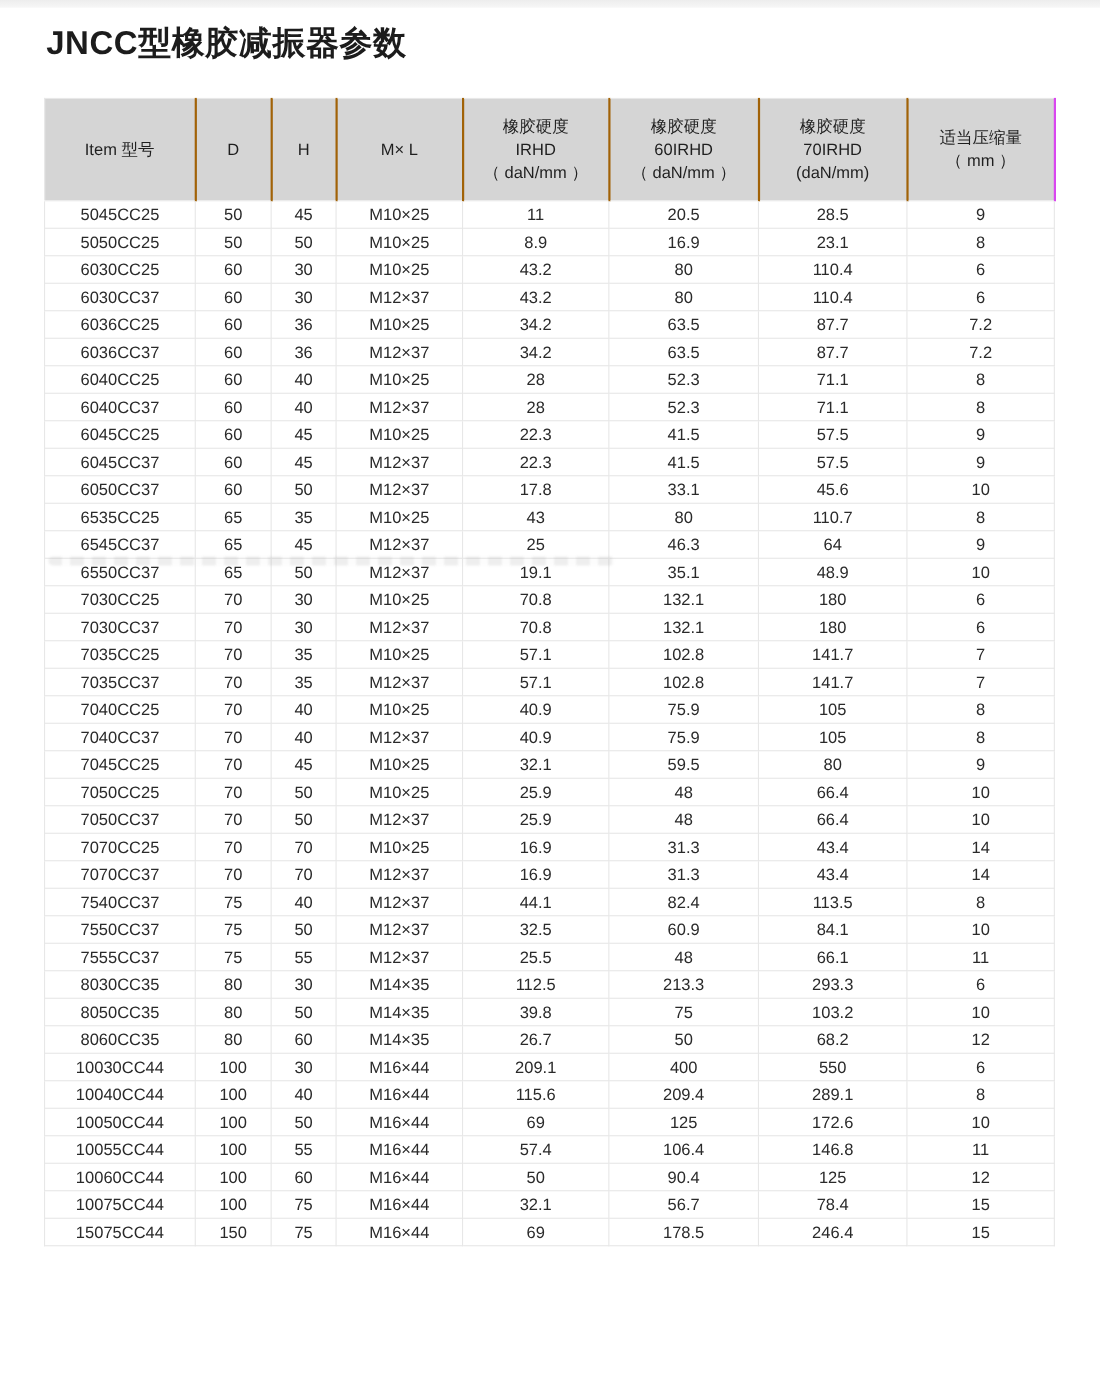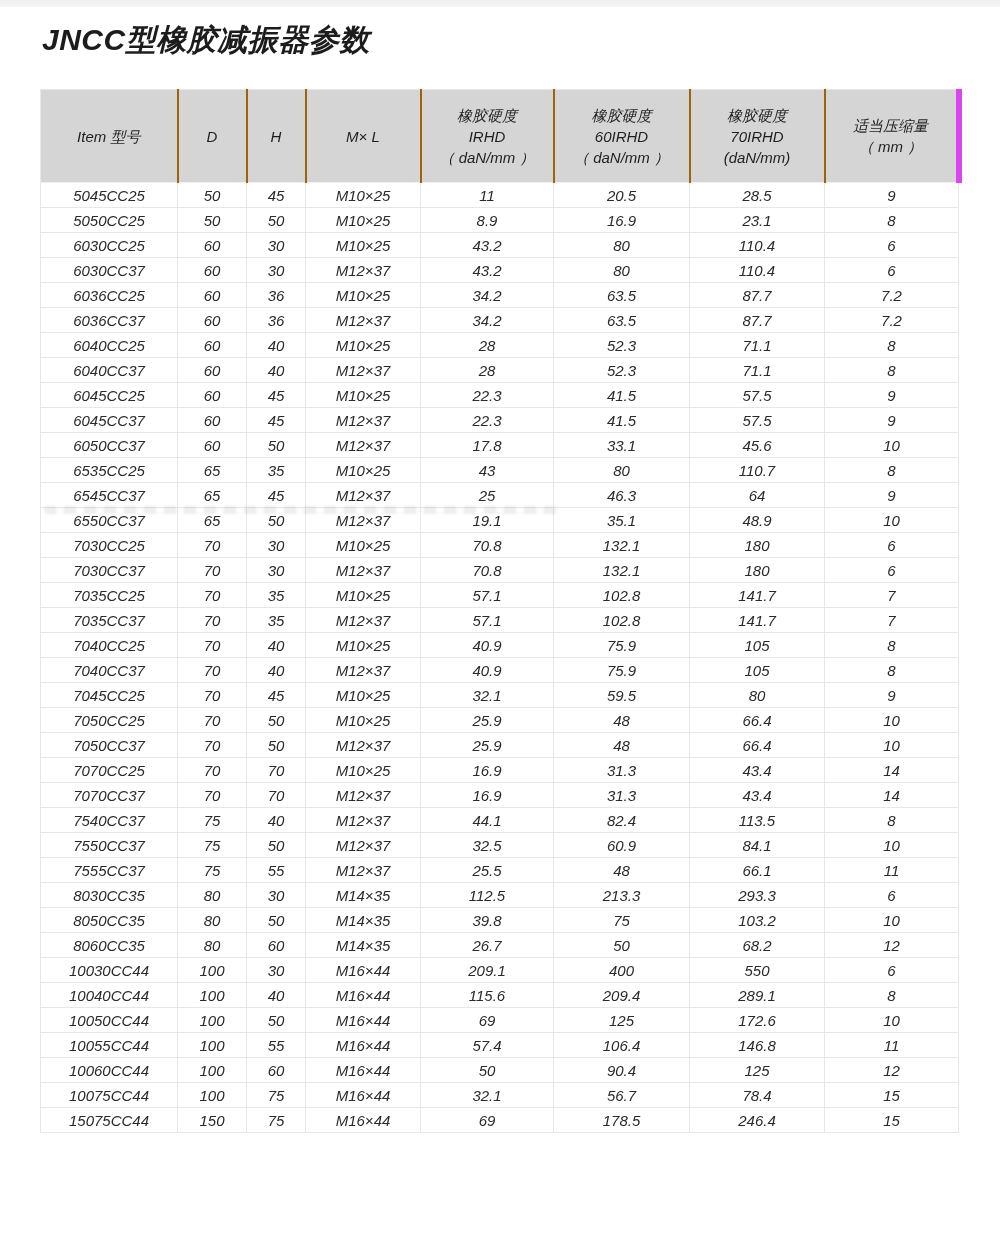--- a/index.html
+++ b/index.html
@@ -7,21 +7,20 @@
     padding: 0;
     background: #ffffff;
     font-family: "Liberation Sans", "DejaVu Sans", sans-serif;
   }
   .page {
     position: relative;
     width: 1000px;
     height: 1256px;
     background: #ffffff;
     overflow: hidden;
-    font-style: italic;
   }
   .top-band {
     position: absolute;
     left: 0; top: 0;
     width: 1000px; height: 7px;
     background: linear-gradient(#ededed, #f7f7f7);
   }
   .page-title {
     position: absolute;
     left: 42px;
@@ -50,21 +49,21 @@
     line-height: 21px;
     color: #1f1f1f;
     text-align: center;
     vertical-align: middle;
     white-space: pre-line;
     border-right: 2px solid #a16207;
     border-bottom: 1px solid #f0f0f0;
     padding: 0 2px;
   }
   table.spec-table thead th:last-child {
-    border-right: 6px solid #d946ef;
+    border-right: 2px solid #d946ef;
   }
   table.spec-table tbody td {
     height: 24px;
     background: #ffffff;
     font-size: 15px;
     color: #2a2a2a;
     text-align: center;
     vertical-align: middle;
     border: 1px solid #e7e7e7;
     padding: 0 2px;

